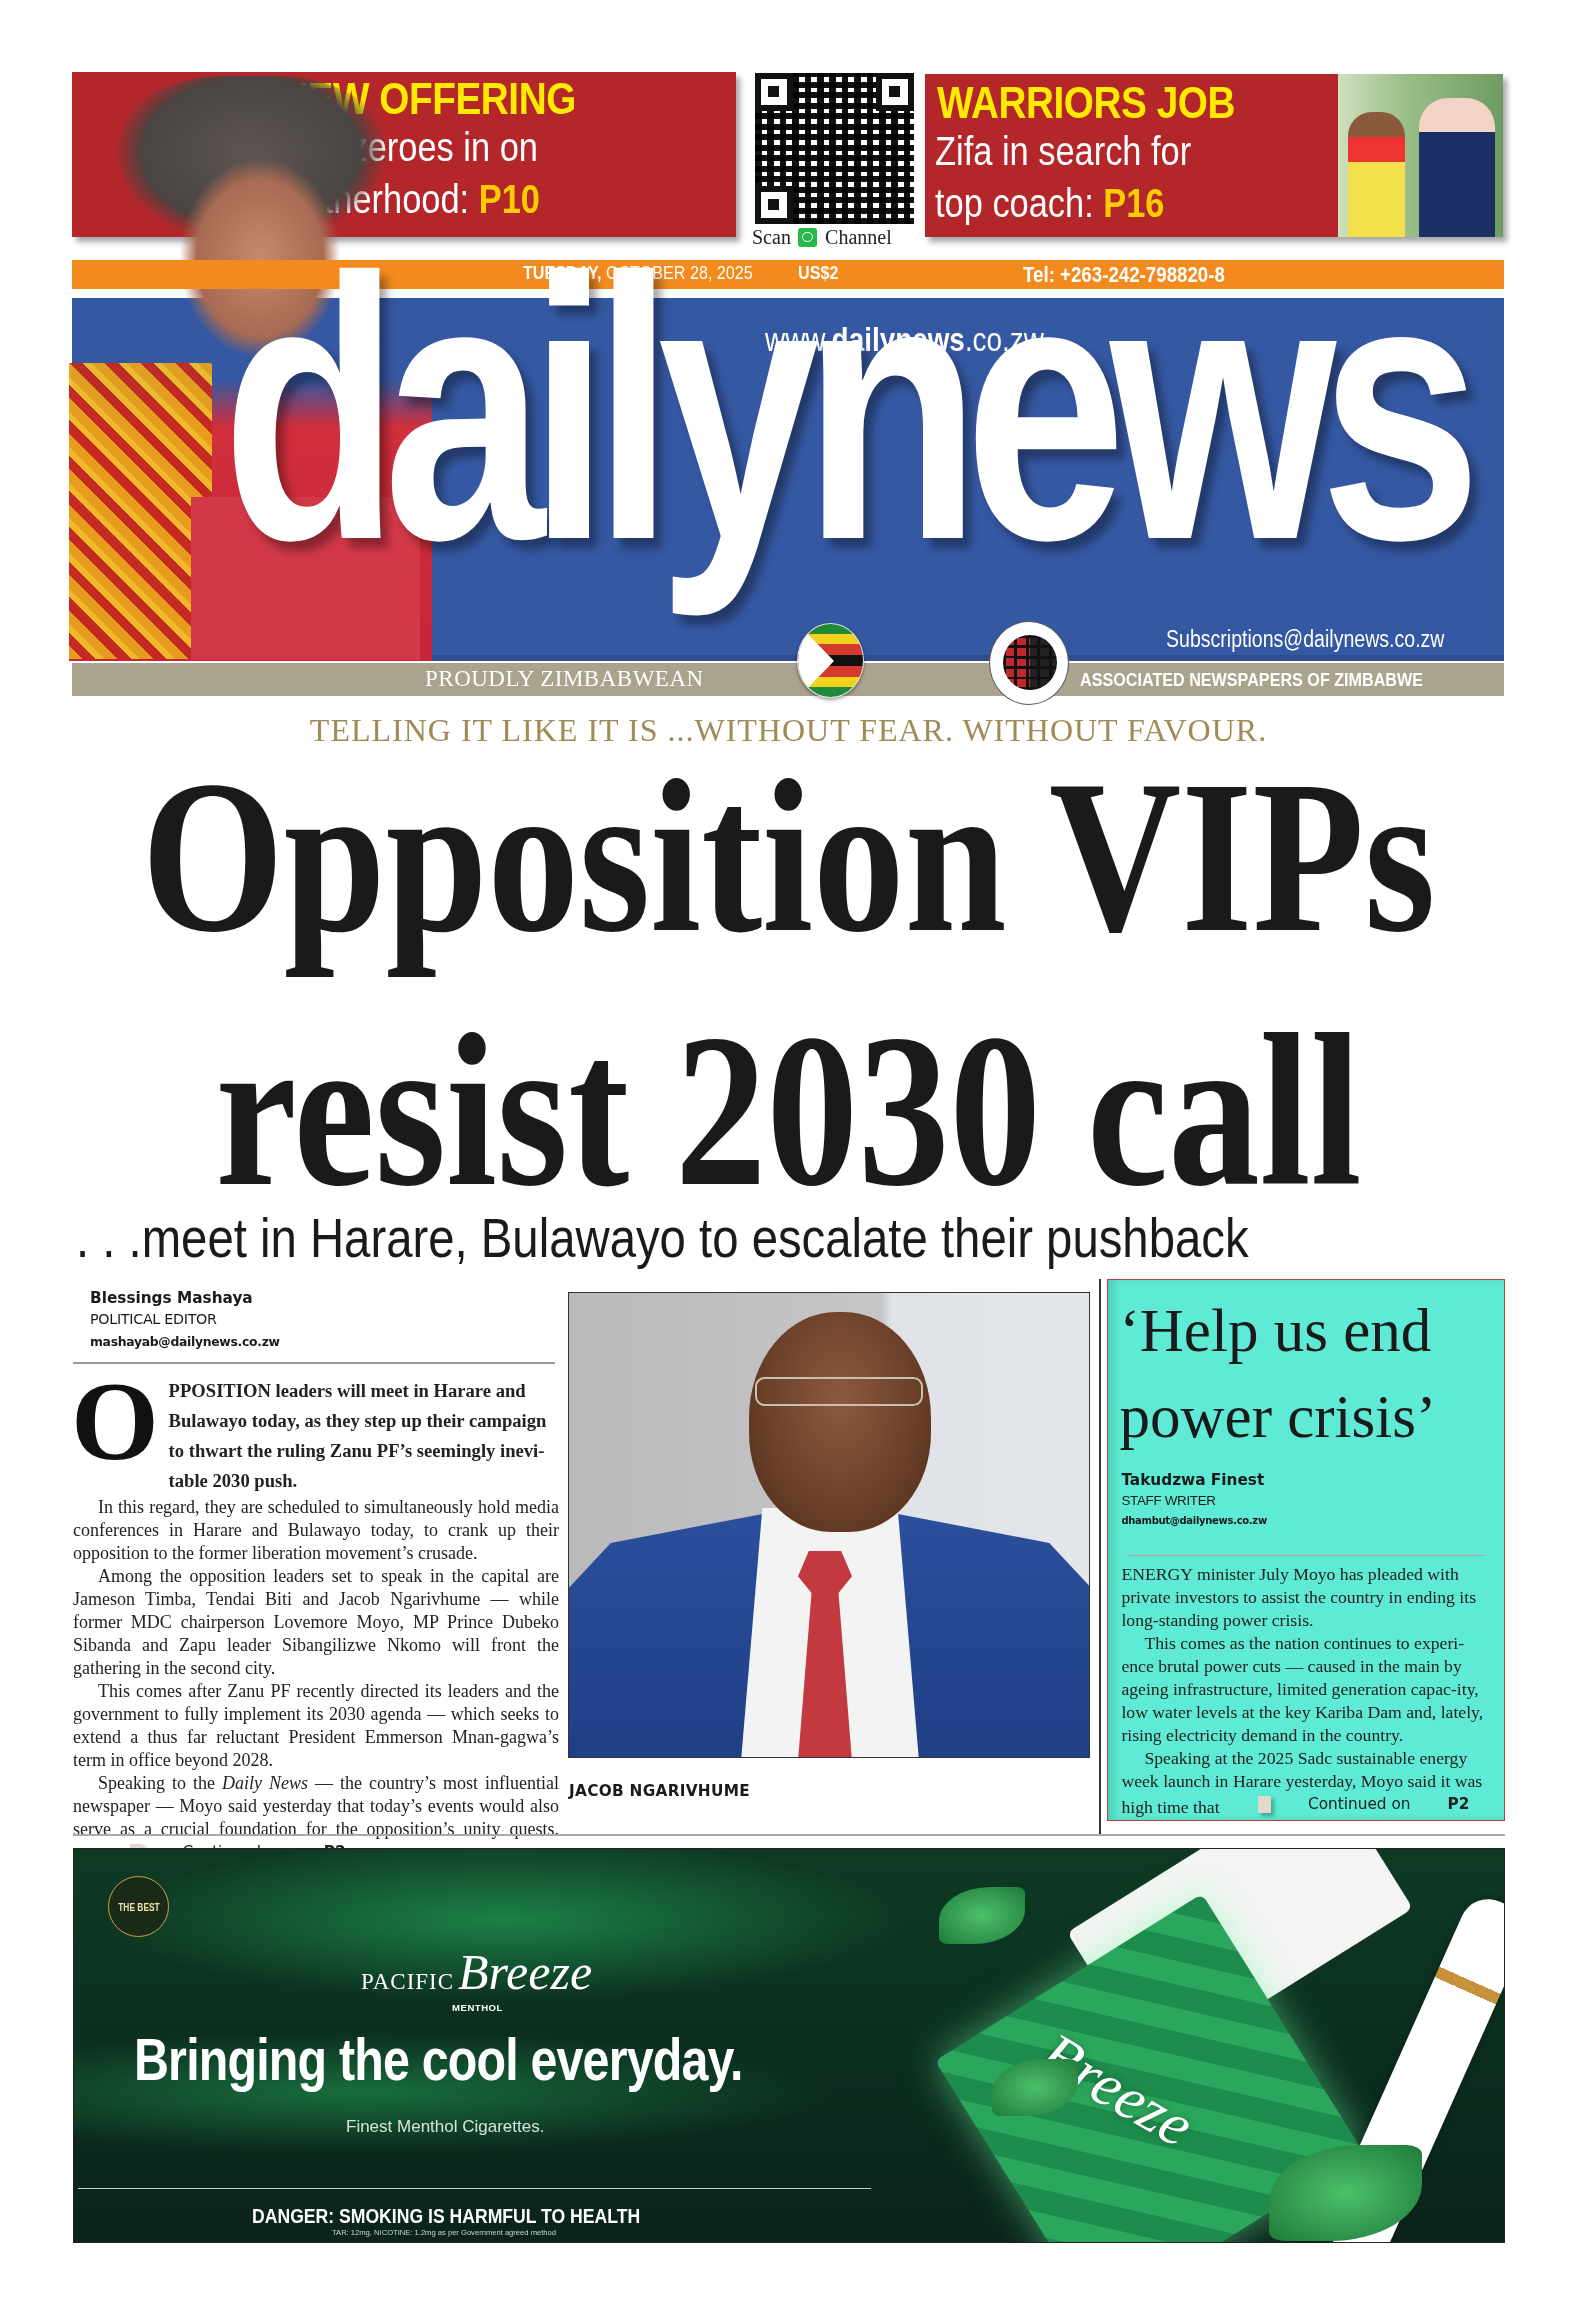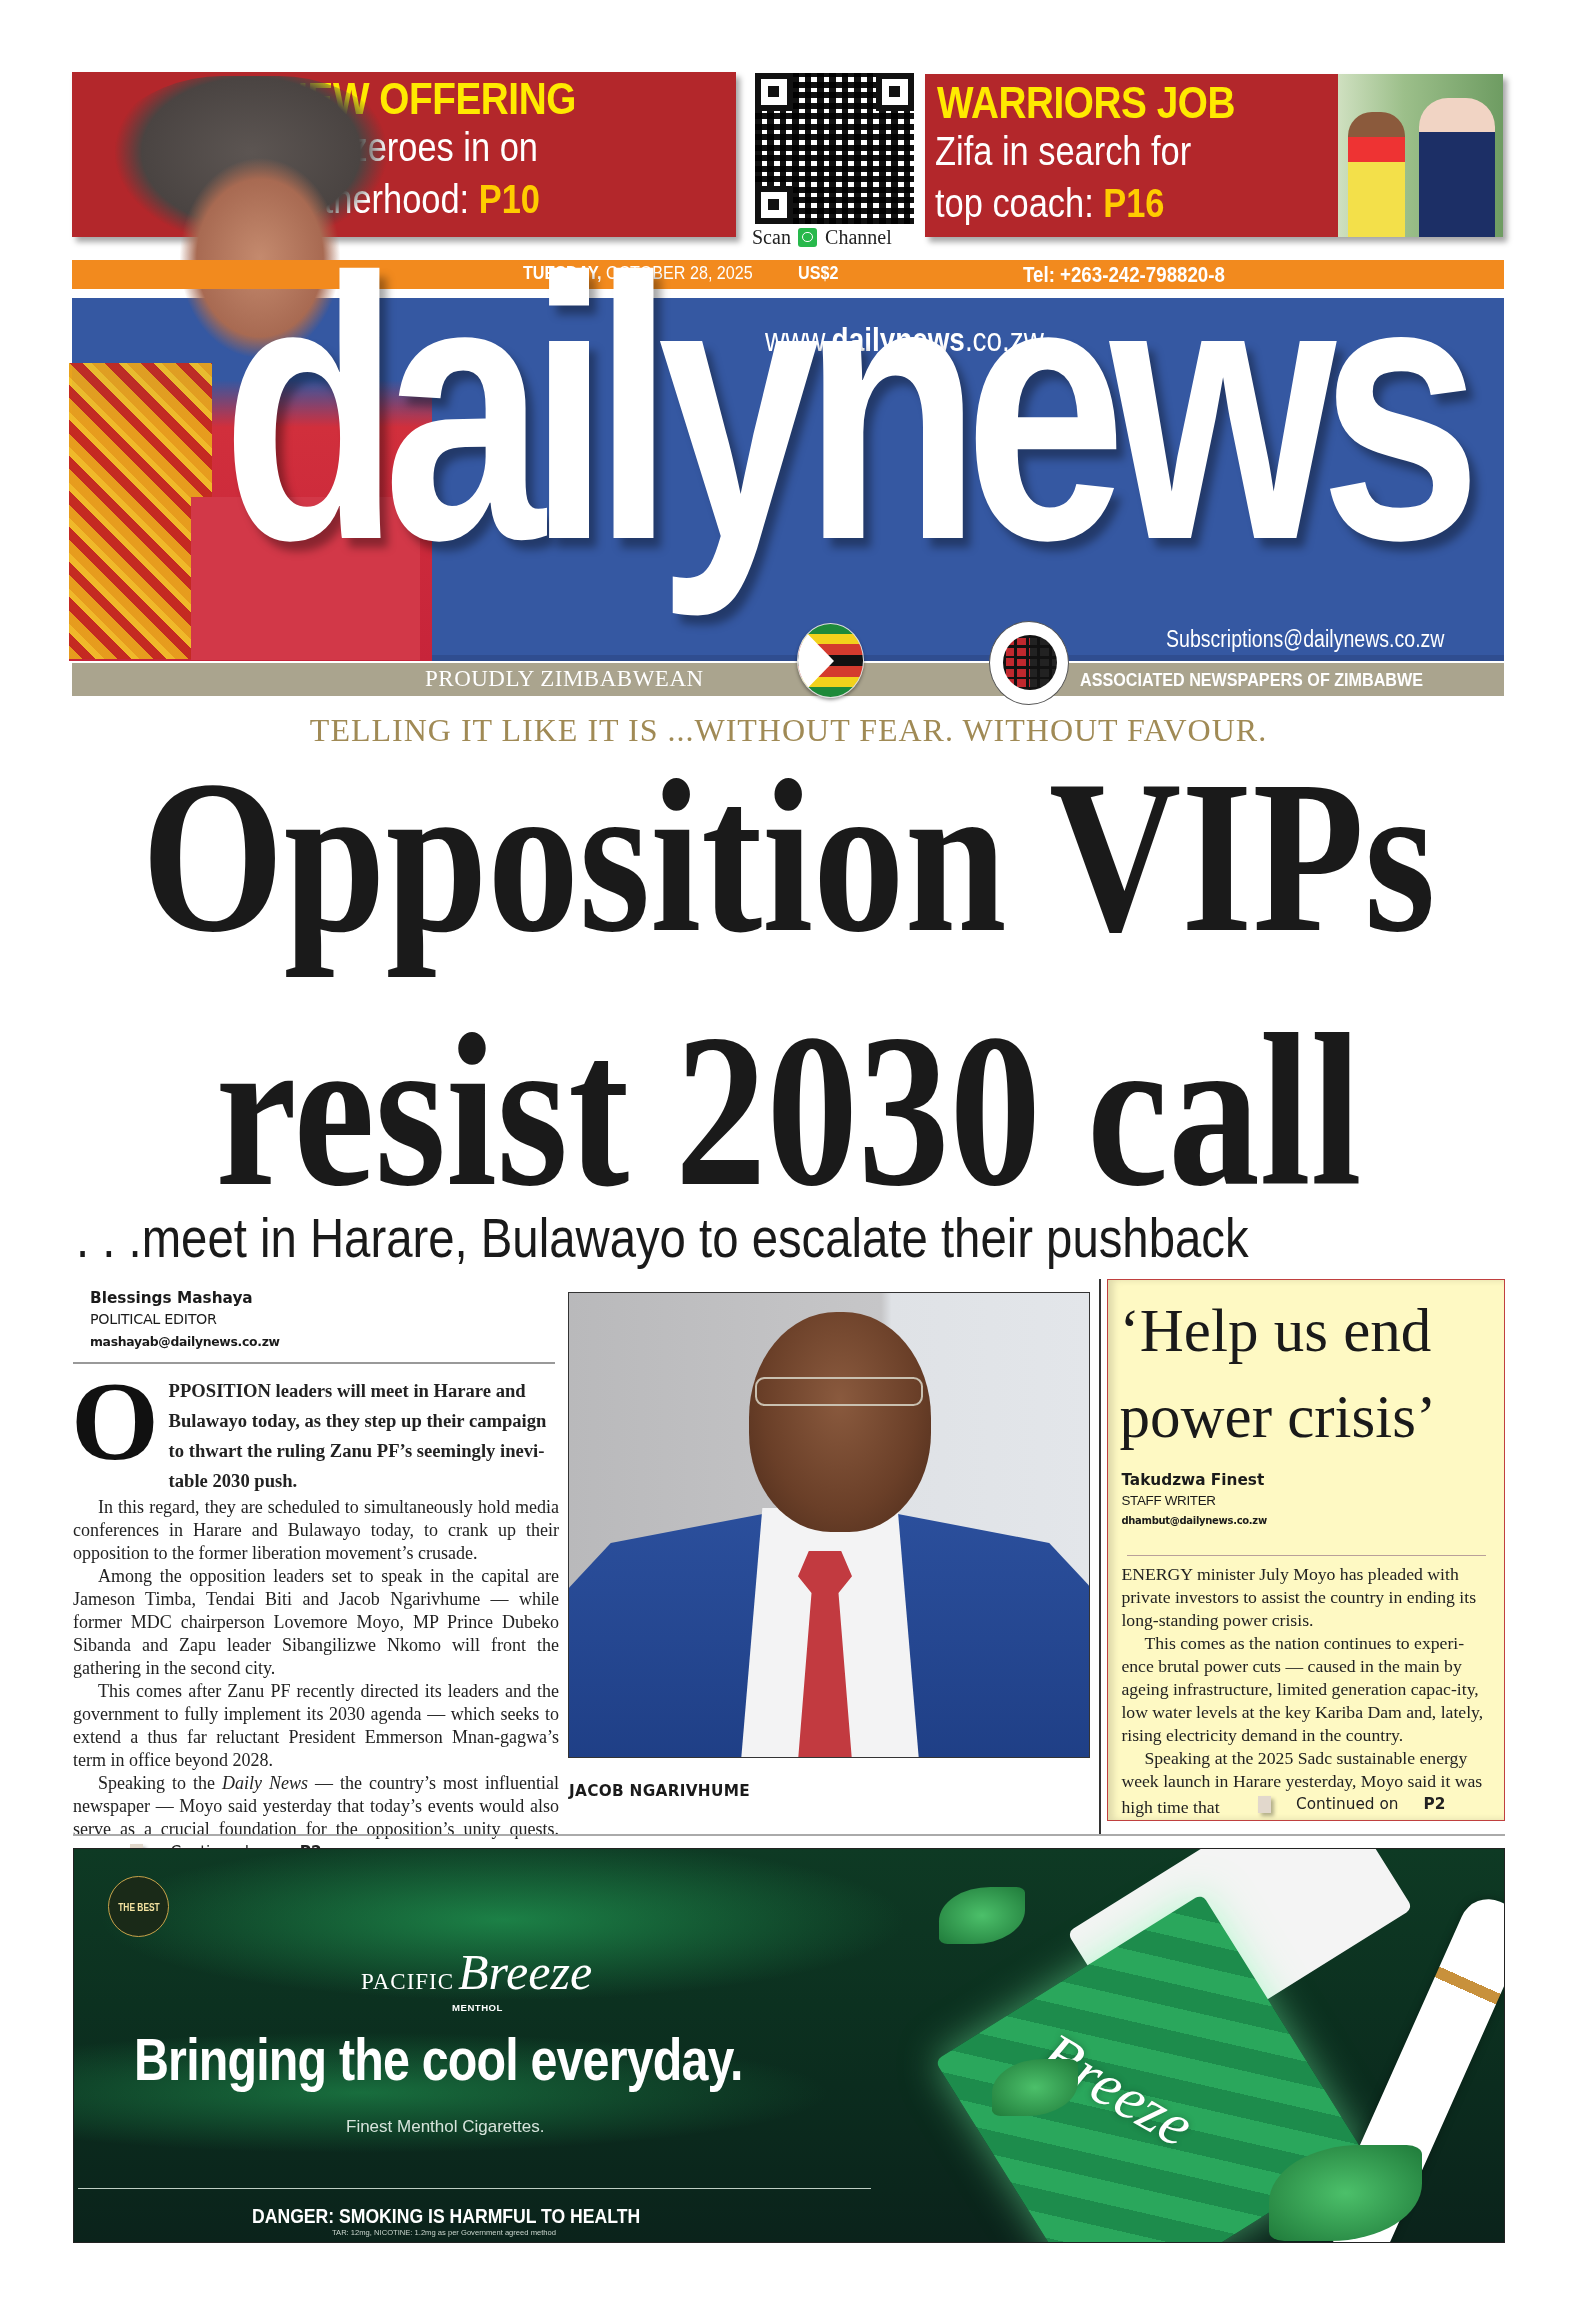--- a/index.html
+++ b/index.html
@@ -73,38 +73,38 @@
   .byline .role { font-family: "DejaVu Sans", sans-serif; font-size: 14.3px; margin-top: 3.8px; letter-spacing: -0.3px; }
   .byline .email { font-family: "DejaVu Sans", sans-serif; font-weight: bold; font-size: 12.4px; margin-top: 7.6px; letter-spacing: -0.3px; }
   .rule-left { position: absolute; left: 73px; top: 1362px; width: 482px; height: 1.9px; background: #999; }
 
   .story { position: absolute; left: 73px; top: 1376px; width: 486px; font-family: "Liberation Serif", serif; font-size: 18px; line-height: 23px; color: #222; }
   .story .lede-wrap { position: relative; min-height: 92px; }
   .dropcap { float: left; font-family: "Liberation Serif", serif; font-weight: bold; font-size: 113px; line-height: 82px; height: 88px; margin: 3.8px 9.6px 0 -1.9px; color: #111; }
   .lede { font-weight: bold; font-size: 18.6px; line-height: 30px; }
   .story p.para { text-indent: 25px; text-align: justify; }
   .story p.para i { font-style: italic; }
-  .cont { display: inline-flex; align-items: center; gap: 2px; font-family: "DejaVu Sans", sans-serif; font-size: 15.3px; margin-left: 57px; }
+  .cont { display: inline-flex; align-items: center; gap: 14px; font-family: "DejaVu Sans", sans-serif; font-size: 15.3px; margin-left: 57px; }
   .cont .swatch { width: 13.4px; height: 17px; background: #e2d8cc; box-shadow: 2.9px 2.9px 3.8px rgba(0,0,0,0.3); }
   .cont b { font-weight: bold; }
 
   .photo { position: absolute; left: 568px; top: 1292px; width: 522px; height: 466px; border: 1.9px solid #333; overflow: hidden;
     background: linear-gradient(90deg, #b9b9bb 0%, #c6c6c8 60%, #dfe2e6 62%, #e3e6ea 100%); }
   .photo .head { position: absolute; left: 180px; top: 19px; width: 182px; height: 220px; border-radius: 48% 48% 45% 45%; background: radial-gradient(ellipse at 50% 40%, #8a5a3e 0%, #6a3f28 60%, #4a2a1a 100%); }
   .photo .glasses { position: absolute; left: 186px; top: 84px; width: 168px; height: 29px; border: 2.9px solid #c9c0b0; border-radius: 9.6px; }
   .photo .suit { position: absolute; left: 0; top: 220px; width: 522px; height: 249px; background: linear-gradient(180deg, #2b4f9c, #1f3f86); clip-path: polygon(8% 12%, 38% 0, 62% 0, 92% 12%, 100% 30%, 100% 100%, 0 100%, 0 30%); }
   .photo .shirt { position: absolute; left: 172px; top: 215px; width: 178px; height: 253px; background: #f3f3f4; clip-path: polygon(12% 0, 88% 0, 100% 100%, 0 100%); }
   .photo .tie { position: absolute; left: 229px; top: 258px; width: 54px; height: 210px; background: #c23a40; clip-path: polygon(20% 0, 80% 0, 100% 12%, 75% 20%, 100% 100%, 0 100%, 25% 20%, 0 12%); }
   .caption { position: absolute; left: 569px; top: 1782px; font-family: "DejaVu Sans", sans-serif; font-weight: bold; font-size: 15.3px; letter-spacing: 0.3px; }
 
   .rule-bottom { position: absolute; left: 73px; top: 1834px; width: 1432px; height: 1.9px; background: #aaa; }
   .vdivider { position: absolute; left: 1099px; top: 1279px; width: 1.9px; height: 556px; background: #333; }
 
   
-  .sidebar { position: absolute; left: 1107px; top: 1279px; width: 398px; height: 542px; background: #fef9c3; border: 1.9px solid #c0403f; box-shadow: inset 5.7px 0 7.6px rgba(0,0,0,0.12); }
+  .sidebar { position: absolute; left: 1107px; top: 1279px; width: 398px; height: 542px; background: #5eead4; border: 1.9px solid #c0403f; box-shadow: inset 5.7px 0 7.6px rgba(0,0,0,0.12); }
   .sidebar .title { position: absolute; left: 11.5px; top: 7.6px; width: 379px; font-family: "Liberation Serif", serif; font-size: 61px; line-height: 86px; color: #1a1a1a; }
   .sidebar .by { position: absolute; left: 13.4px; top: 191px; }
   .sidebar .by .name { font-family: "DejaVu Sans", sans-serif; font-weight: bold; font-size: 15.3px; }
   .sidebar .by .role { font-family: Liberation Sans, sans-serif; font-size: 13.4px; margin-top: 3.8px; letter-spacing: -0.3px; }
   .sidebar .by .email { font-family: "DejaVu Sans", sans-serif; font-weight: bold; font-size: 10px; margin-top: 7.6px; letter-spacing: -0.3px; }
   .sidebar .rule { position: absolute; left: 19px; top: 275px; width: 359px; height: 1px; background: #b9a09a; }
   .sidebar .body { position: absolute; left: 13.4px; top: 283px; width: 375px; font-family: "Liberation Serif", serif; font-size: 17.7px; line-height: 23px; color: #222; }
   .sidebar .body p.para { text-indent: 23px; }
   .sidebar .body p.first { text-indent: 0; }
 

